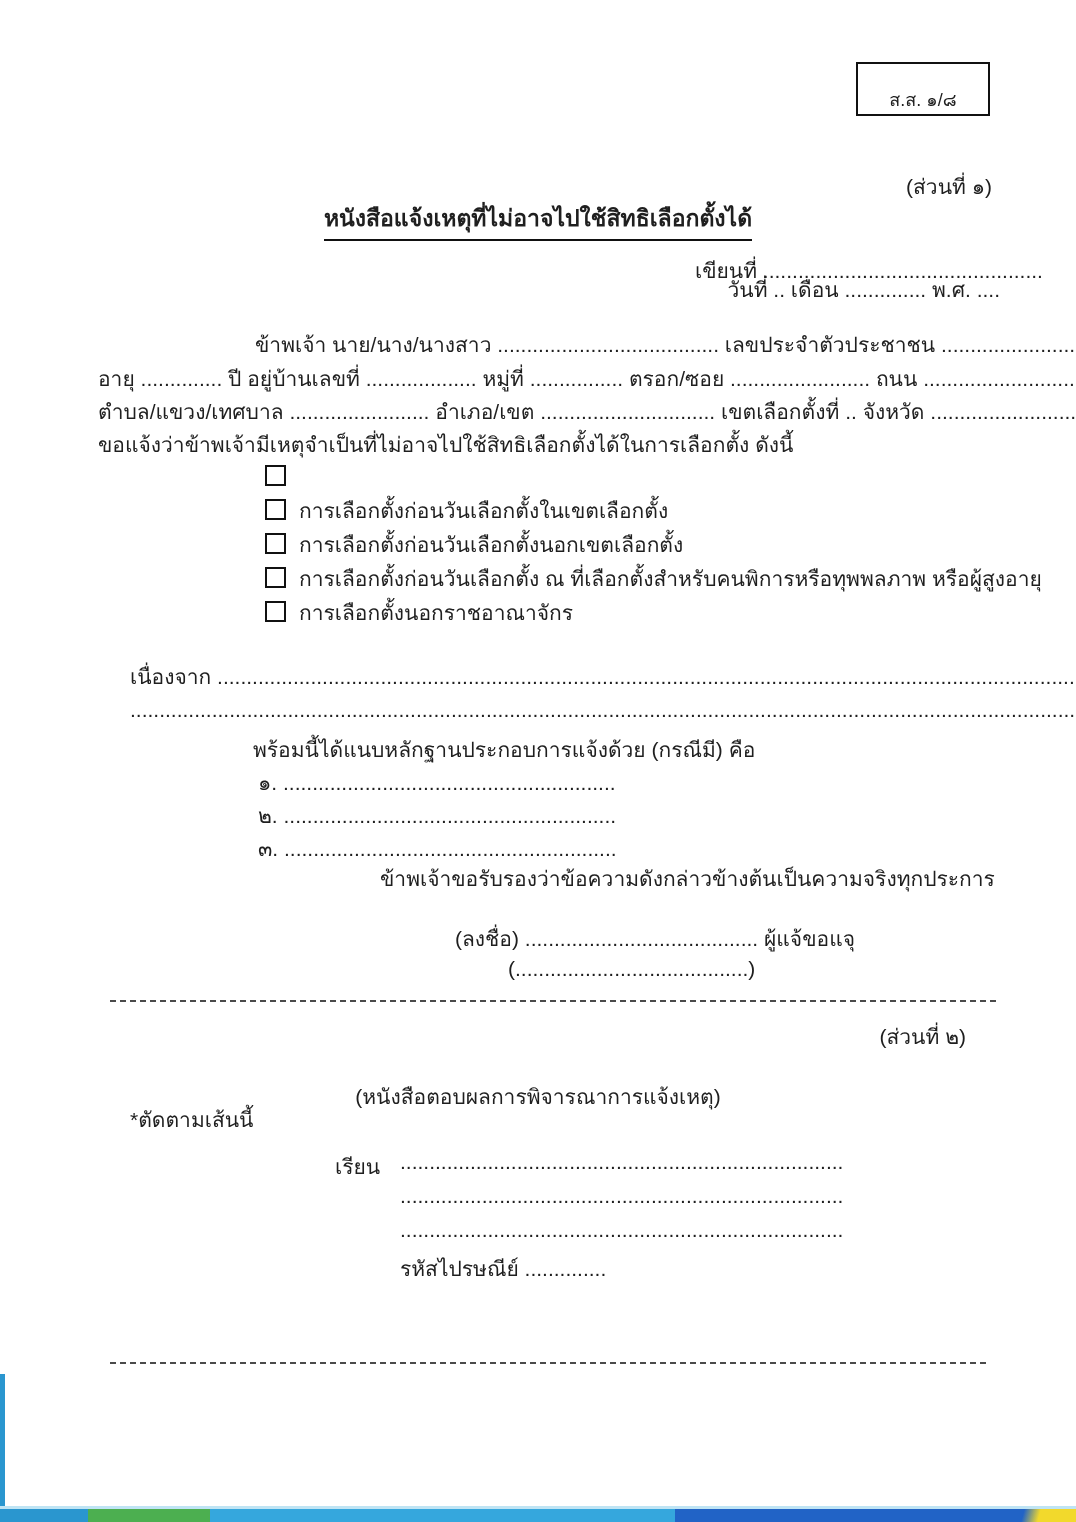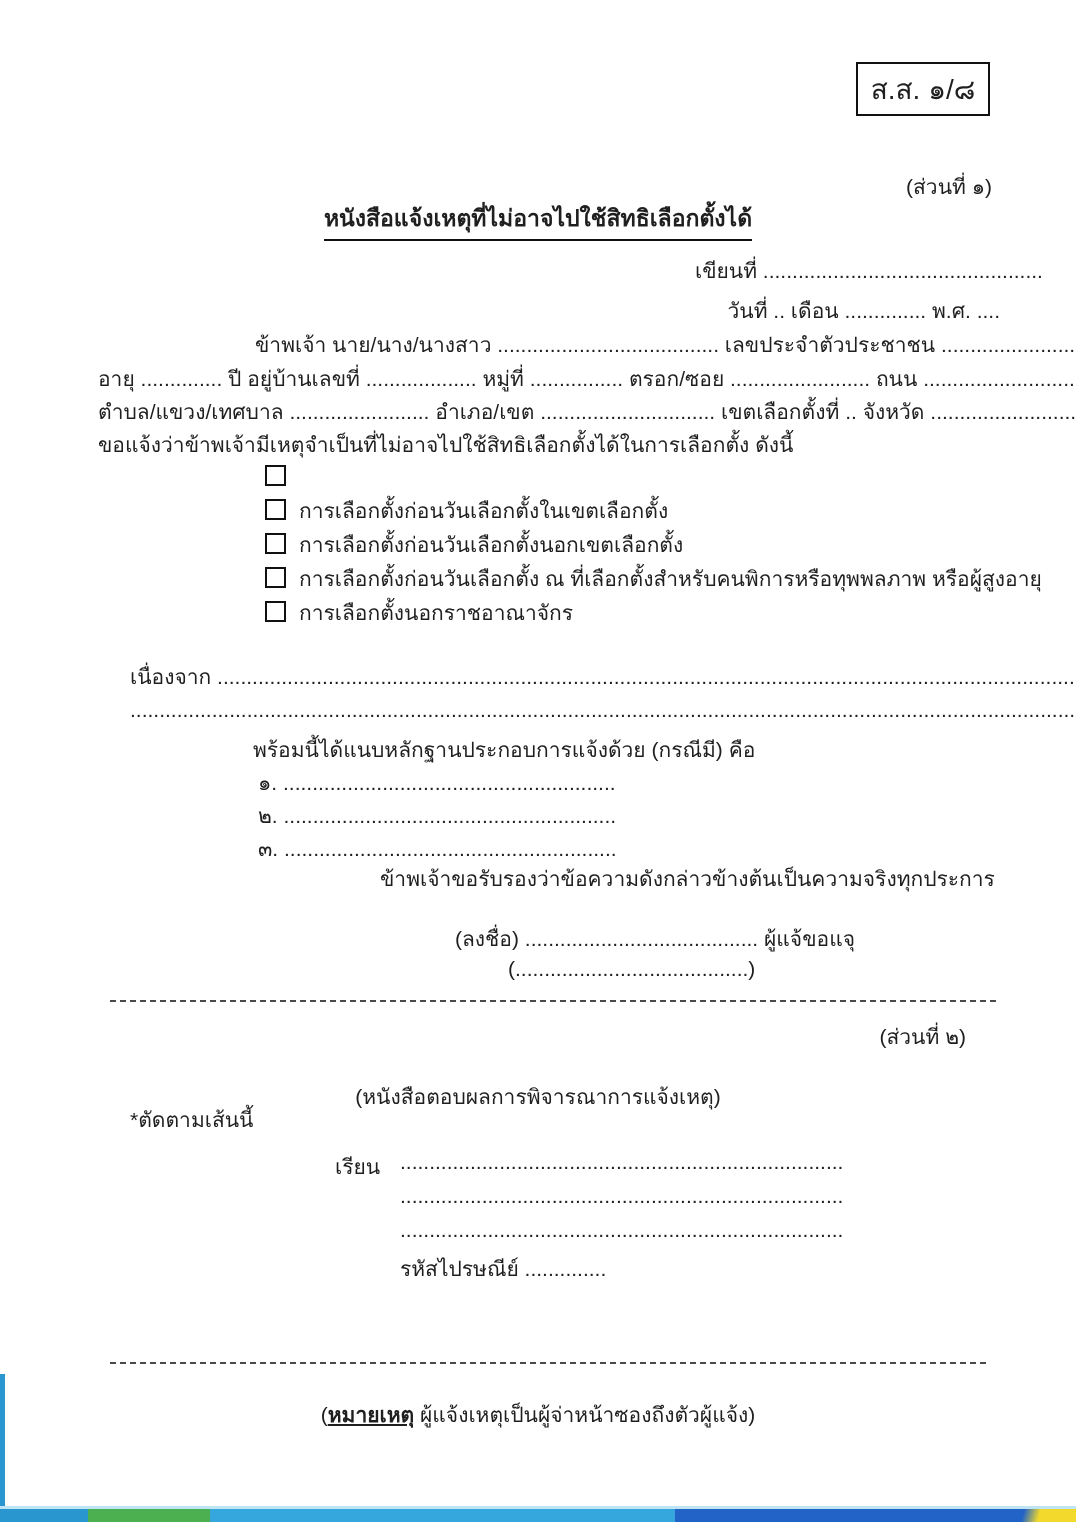--- a/index.html
+++ b/index.html
@@ -18,22 +18,22 @@
     overflow: hidden;
   }
   .abs { position: absolute; white-space: nowrap; }
   .center { left: 0; right: 0; text-align: center; white-space: nowrap; }
 
   .form-code-box {
     position: absolute;
     left: 856px; top: 62px;
     width: 130px; height: 50px;
     border: 2px solid #111;
-    display: flex; align-items: center; justify-content: center;
-    font-size: 28px;
+    display: flex; align-items: flex-end; justify-content: center;
+    font-size: 18px;
   }
   .doc-title {
     font-weight: bold;
     font-size: 23px;
     border-bottom: 2px solid #111;
     padding-bottom: 3px;
     display: inline-block;
   }
   .checkbox-row { line-height: 34px; height: 34px; }
   .checkbox {
@@ -82,21 +82,21 @@
   </div>
 
 
   <div class="abs" style="top:170px; right:84px;">(ส่วนที่ ๑)</div>
 
   <div class="abs center" style="top:200px;">
     <span class="doc-title">หนังสือแจ้งเหตุที่ไม่อาจไปใช้สิทธิเลือกตั้งได้</span>
   </div>
 
   <div class="abs" style="top:254px; left:695px;">เขียนที่ ................................................</div>
-  <div class="abs" style="top:294px; right:76px;">วันที่ .. เดือน .............. พ.ศ. ....</div>
+  <div class="abs" style="top:273px; right:76px;">วันที่ .. เดือน .............. พ.ศ. ....</div>
 
   <div class="abs" style="top:328px; left:255px;">ข้าพเจ้า นาย/นาง/นางสาว ...................................... เลขประจำตัวประชาชน ............................</div>
   <div class="abs" style="top:362px; left:98px;">อายุ .............. ปี อยู่บ้านเลขที่ ................... หมู่ที่ ................ ตรอก/ซอย ........................ ถนน ................................</div>
   <div class="abs" style="top:395px; left:98px;">ตำบล/แขวง/เทศบาล ........................ อำเภอ/เขต .............................. เขตเลือกตั้งที่ .. จังหวัด ............................</div>
   <div class="abs" style="top:428px; left:98px;">ขอแจ้งว่าข้าพเจ้ามีเหตุจำเป็นที่ไม่อาจไปใช้สิทธิเลือกตั้งได้ในการเลือกตั้ง ดังนี้</div>
 
   <div class="abs" style="top:460px; left:265px;">
     <div class="checkbox-row">
       <span class="checkbox"></span>
     </div>
@@ -132,23 +132,20 @@
 
   <div class="abs center" style="top:1080px;">(หนังสือตอบผลการพิจารณาการแจ้งเหตุ)</div>
   <div class="abs" style="top:1150px; left:335px;">เรียน</div>
   <div class="abs" style="top:1150px; left:400px;">............................................................................</div>
   <div class="abs" style="top:1184px; left:400px;">............................................................................</div>
   <div class="abs" style="top:1218px; left:400px;">............................................................................</div>
   <div class="abs" style="top:1252px; left:400px;">รหัสไปรษณีย์ ..............</div>
 
   <div class="dash-line" style="top:1362px; left:110px; right:90px;"></div>
 
-  <div class="abs center" style="top:1398px;">
-    <span>(</span><span class="note-bold">หมายเหตุ</span><span>  ผู้แจ้งเหตุเป็นผู้จ่าหน้าซองถึงตัวผู้แจ้ง)</span>
-  </div>
 
   <div class="left-bar" id="leftBar" style="background: rgb(42, 150, 207);"></div>
   <div class="strip-highlight" id="stripHl" style="background: rgb(191, 228, 244);"></div>
   <div class="bottom-strip">
     <div class="seg" id="segBlue" style="width: 88px; background: rgb(42, 150, 207);"></div>
     <div class="seg" id="segGreen" style="width: 122px; background: rgb(76, 175, 80);"></div>
     <div class="seg" id="segLight" style="width: 465px; background: rgb(53, 167, 221);"></div>
     <div class="seg" id="segDark" style="width: 335px; background: rgb(33, 99, 198);"></div>
     <div class="seg" id="segYellow" style="flex: 1 1 0%; background: linear-gradient(105deg, rgb(33, 99, 198) 0px, rgb(33, 99, 198) 14px, rgb(242, 217, 44) 30px);"></div>
   </div>

